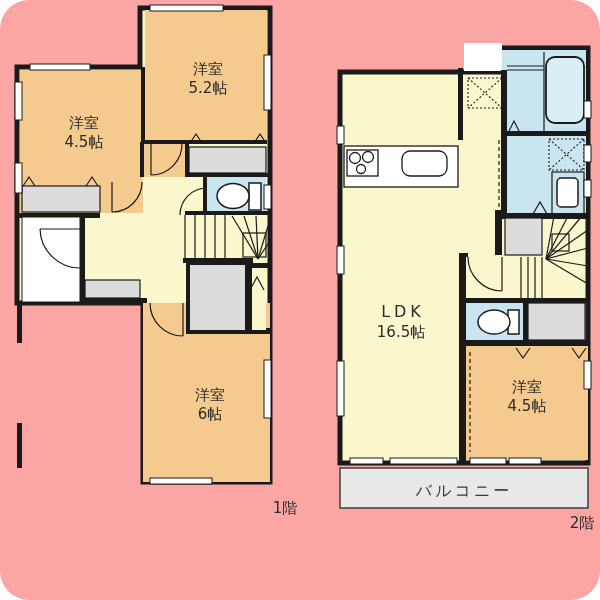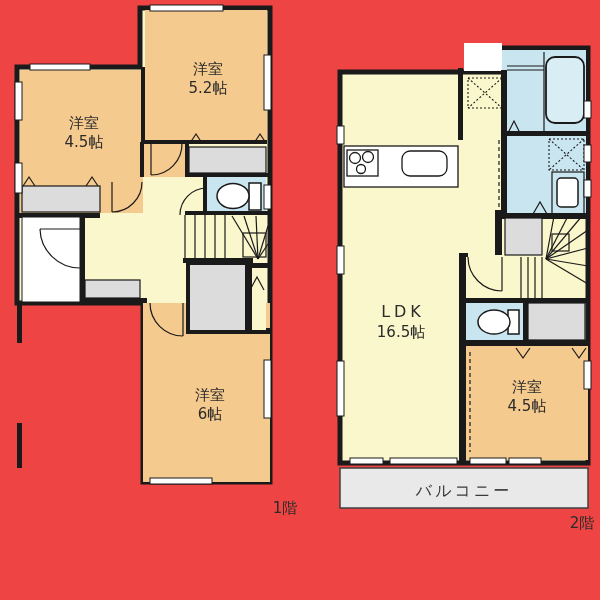--- a/index.html
+++ b/index.html
@@ -1,16 +1,16 @@
 <!DOCTYPE html>
 <html style="--wall: #1a1a1a; --room-orange: #f5ca8e; --hall-yellow: #faf7cc; --wet-blue: #c9e5ef; --closet-gray: #dcdcdc; --balcony-gray: #e9e9e9; --tub-blue: #d9edf4;"><head>
 <meta charset="utf-8">
 <style>
   html,body{margin:0;padding:0;background:#fff;}
-  .stage{position:relative;width:600px;height:600px;background:#ef4444;overflow:hidden;}
+  .stage{position:relative;width:600px;height:600px;background:#fca5a5;overflow:hidden;border-radius:29px;}
   svg{display:block;}
   text{
     font-family:"DejaVu Sans","Liberation Sans",sans-serif;
     fill:#2b2b2b;
     font-size:15px;
   }
   .t-big{font-size:16px;letter-spacing:4px;}
   .t-balcony{font-size:16px;letter-spacing:3px;fill:#3a3a3a;}
   .t-floor{font-size:15px;}
   .wall{fill:var(--wall);}

